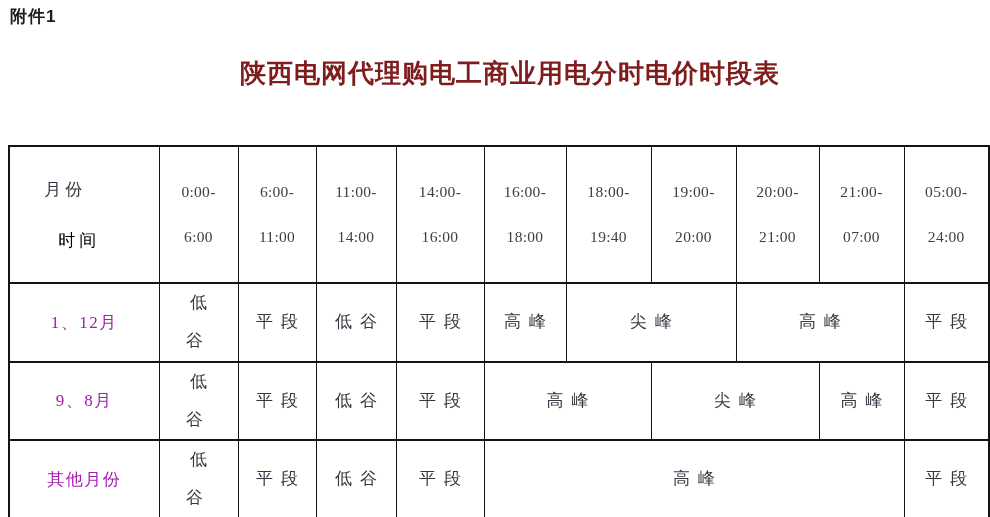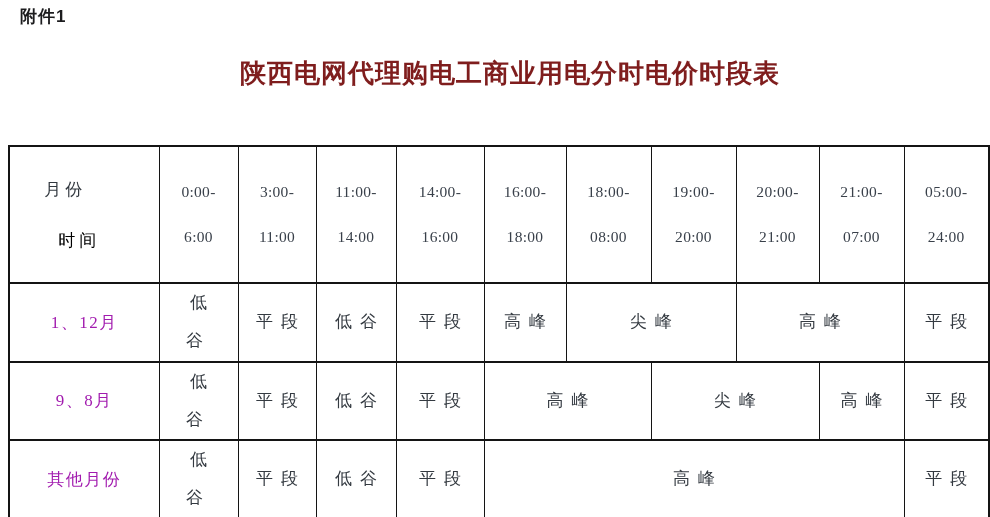--- a/index.html
+++ b/index.html
@@ -10,21 +10,21 @@
   body {
     width: 990px;
     height: 517px;
     position: relative;
     overflow: hidden;
     font-family: "Liberation Serif", "DejaVu Serif", serif;
     color: #32383f;
   }
   .attachment-label {
     position: absolute;
-    left: 20px;
+    left: 10px;
     top: 5px;
     font-family: "Liberation Sans", "DejaVu Sans", sans-serif;
     font-weight: 700;
     font-size: 17px;
     color: #1c1c1e;
     letter-spacing: 1px;
   }
   .doc-title {
     position: absolute;
     top: 56px;
@@ -128,30 +128,30 @@
   <tbody>
       <tr class="header-row">
     <td>
       <div class="corner-cell-inner">
         <span class="corner-month">月份</span>
         <span class="corner-time">时间</span>
       </div>
     </td>
     <td class="time-header-cell">0:00-
 6:00</td>
-    <td class="time-header-cell">3:00-
+    <td class="time-header-cell">6:00-
 11:00</td>
     <td class="time-header-cell">11:00-
 14:00</td>
     <td class="time-header-cell">14:00-
 16:00</td>
     <td class="time-header-cell">16:00-
 18:00</td>
     <td class="time-header-cell">18:00-
-08:00</td>
+19:40</td>
     <td class="time-header-cell">19:00-
 20:00</td>
     <td class="time-header-cell">20:00-
 21:00</td>
     <td class="time-header-cell">21:00-
 07:00</td>
     <td class="time-header-cell">05:00-
 24:00</td>
   </tr>
 

